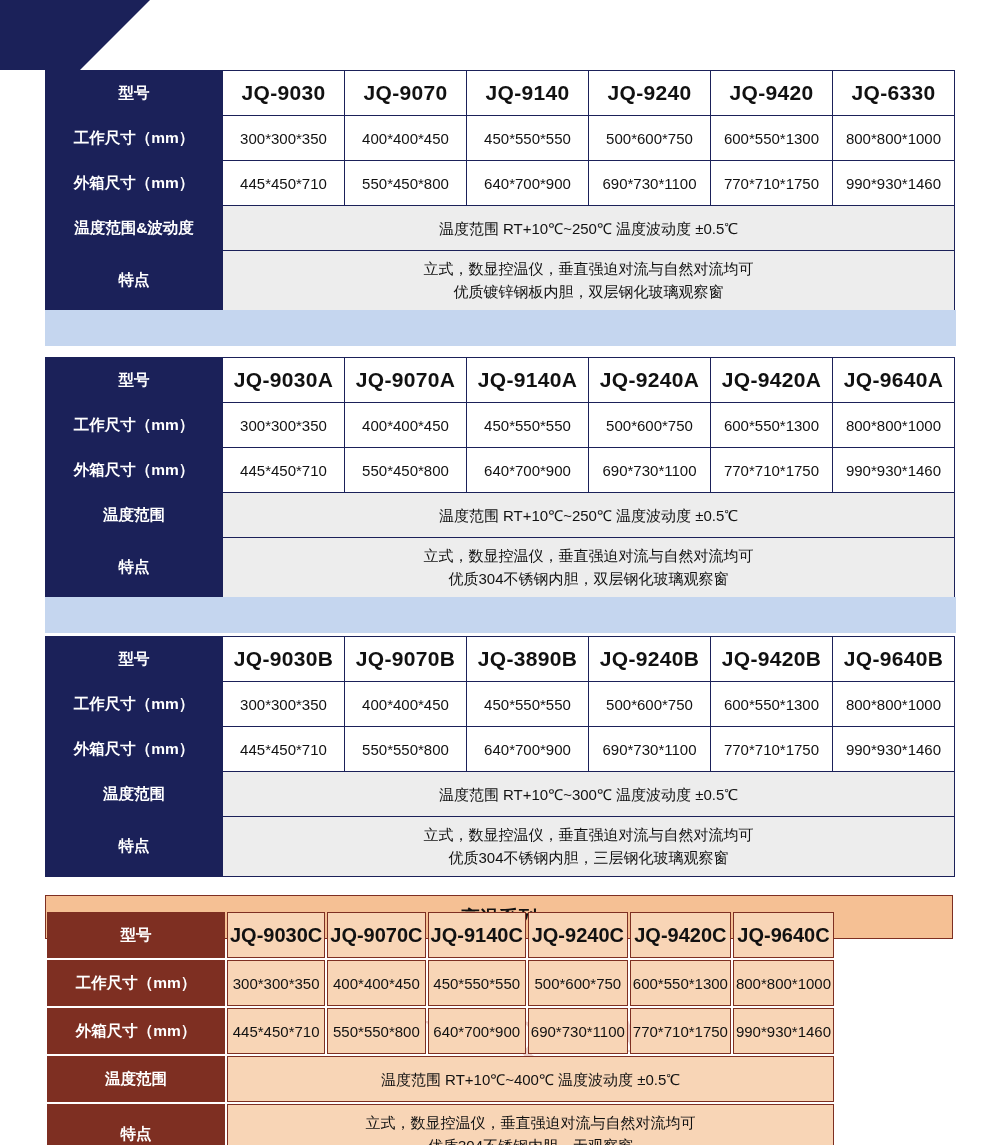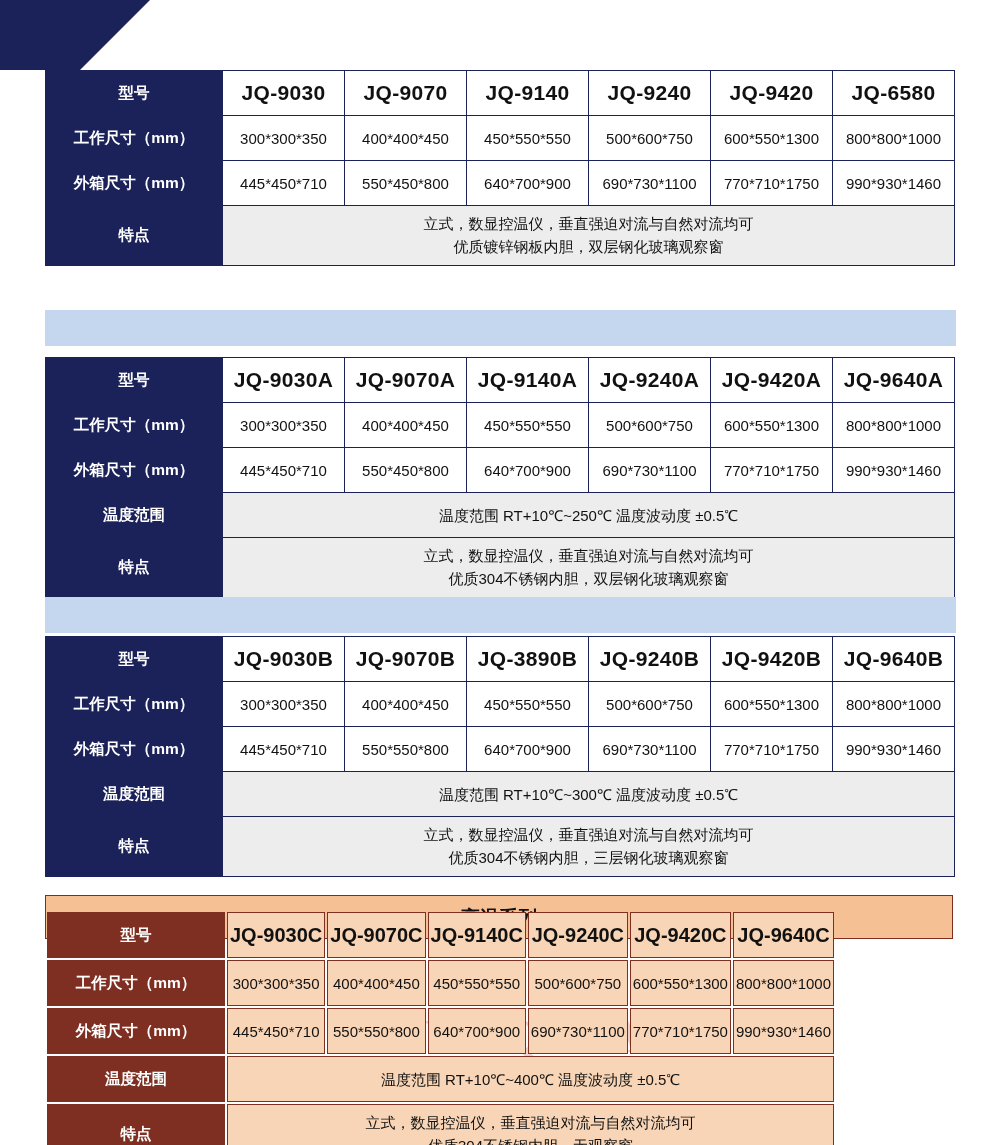--- a/index.html
+++ b/index.html
@@ -178,39 +178,43 @@
   <div class="tbl-wrap" style="top:70px;">
     <table class="spec">
       <tbody>
           <tr class="modelrow">
         <td class="rowhead"><span>型号</span></td>
         <td class="modelcell">JQ-9030</td>
         <td class="modelcell">JQ-9070</td>
         <td class="modelcell">JQ-9140</td>
         <td class="modelcell">JQ-9240</td>
         <td class="modelcell">JQ-9420</td>
-        <td class="modelcell">JQ-6580</td>
+        <td class="modelcell">JQ-6330</td>
       </tr>
       <tr>
         <td class="rowhead">工作尺寸（mm）</td>
         <td>300*300*350</td>
         <td>400*400*450</td>
         <td>450*550*550</td>
         <td>500*600*750</td>
         <td>600*550*1300</td>
         <td>800*800*1000</td>
       </tr>
       <tr>
         <td class="rowhead">外箱尺寸（mm）</td>
         <td>445*450*710</td>
         <td>550*450*800</td>
         <td>640*700*900</td>
         <td>690*730*1100</td>
         <td>770*710*1750</td>
         <td>990*930*1460</td>
+      </tr>
+      <tr>
+        <td class="rowhead">温度范围&amp;波动度</td>
+        <td class="gray" colspan="6">温度范围 RT+10℃~250℃  温度波动度 ±0.5℃</td>
       </tr>
       <tr>
         <td class="rowhead">特点</td>
         <td class="gray feature" colspan="6">
           <div>立式，数显控温仪，垂直强迫对流与自然对流均可</div>
           <div>优质镀锌钢板内胆，双层钢化玻璃观察窗</div>
         </td>
       </tr>
     </tbody>
       </table>

